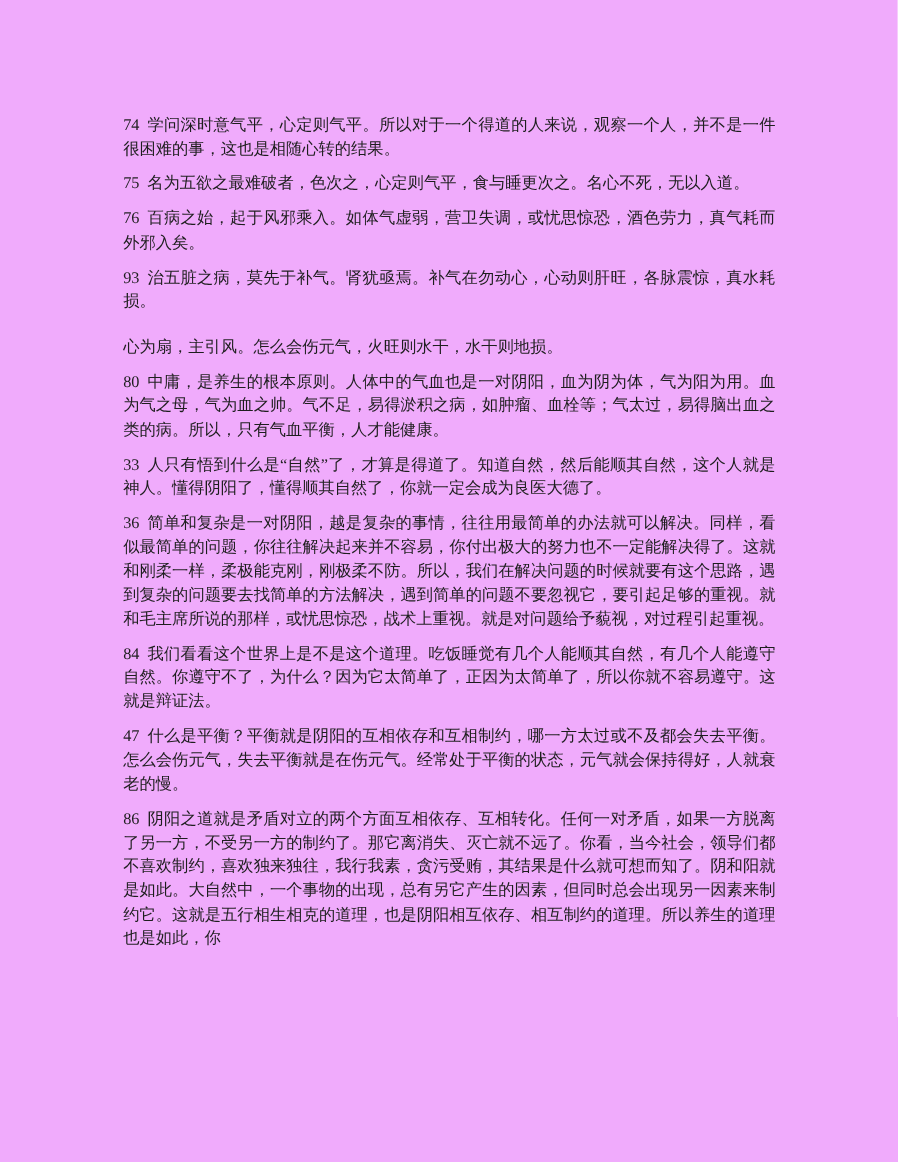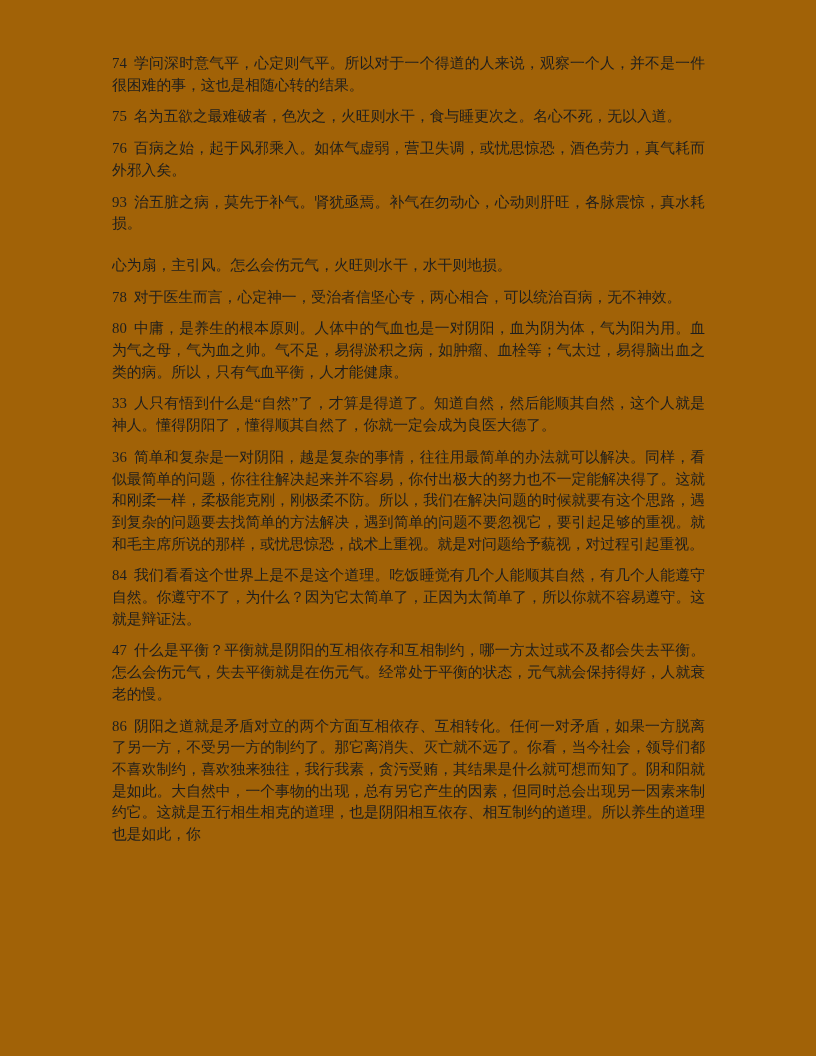--- a/index.html
+++ b/index.html
@@ -9,22 +9,22 @@
   }
   body {
     width: 816px;
     height: 1056px;
     overflow: hidden;
   }
   .page {
     box-sizing: border-box;
     width: 816px;
     height: 1056px;
-    background: #a16207;
-    padding: 53px 111px 60px 112px;
+    background: #f0abfc;
+    padding: 104px 111px 60px 112px;
   }
   .para {
     font-family: "Liberation Serif", "DejaVu Serif", serif;
     font-size: 14.8px;
     line-height: 21.7px;
     color: #1e1e1e;
     text-align: justify;
     margin: 0 0 10px 0;
     word-break: break-all;
   }
@@ -38,29 +38,28 @@
     display: none;
   }
 </style>
 </head>
 <body>
 
 <div class="page">
 
   <p class="para"><span class="num">74</span><span>学问深时意气平，心定则气平。所以对于一个得道的人来说，观察一个人，并不是一件很困难的事，这也是相随心转的结果。</span></p>
 
-  <p class="para"><span class="num">75</span><span>名为五欲之最难破者，色次之，火旺则水干，食与睡更次之。名心不死，无以入道。</span></p>
+  <p class="para"><span class="num">75</span><span>名为五欲之最难破者，色次之，心定则气平，食与睡更次之。名心不死，无以入道。</span></p>
 
   <p class="para"><span class="num">76</span><span>百病之始，起于风邪乘入。如体气虚弱，营卫失调，或忧思惊恐，酒色劳力，真气耗而外邪入矣。</span></p>
 
   <p class="para para--gap-after"><span class="num">93</span><span>治五脏之病，莫先于补气。肾犹亟焉。补气在勿动心，心动则肝旺，各脉震惊，真水耗损。</span></p>
 
   <p class="para"><span>心为扇，主引风。怎么会伤元气，火旺则水干，水干则地损。</span></p>
 
-  <p class="para"><span class="num">78</span><span>对于医生而言，心定神一，受治者信坚心专，两心相合，可以统治百病，无不神效。</span></p>
 
 
   <p class="para"><span class="num">80</span><span>中庸，是养生的根本原则。人体中的气血也是一对阴阳，血为阴为体，气为阳为用。血为气之母，气为血之帅。气不足，易得淤积之病，如肿瘤、血栓等；气太过，易得脑出血之类的病。所以，只有气血平衡，人才能健康。</span></p>
 
   <p class="para"><span class="num">33</span><span>人只有悟到什么是“自然”了，才算是得道了。知道自然，然后能顺其自然，这个人就是神人。懂得阴阳了，懂得顺其自然了，你就一定会成为良医大德了。</span></p>
 
 
   <p class="para"><span class="num">36</span><span>简单和复杂是一对阴阳，越是复杂的事情，往往用最简单的办法就可以解决。同样，看似最简单的问题，你往往解决起来并不容易，你付出极大的努力也不一定能解决得了。这就和刚柔一样，柔极能克刚，刚极柔不防。所以，我们在解决问题的时候就要有这个思路，遇到复杂的问题要去找简单的方法解决，遇到简单的问题不要忽视它，要引起足够的重视。就和毛主席所说的那样，或忧思惊恐，战术上重视。就是对问题给予藐视，对过程引起重视。</span></p>
 
   <p class="para"><span class="num">84</span><span>我们看看这个世界上是不是这个道理。吃饭睡觉有几个人能顺其自然，有几个人能遵守自然。你遵守不了，为什么？因为它太简单了，正因为太简单了，所以你就不容易遵守。这就是辩证法。</span></p>

